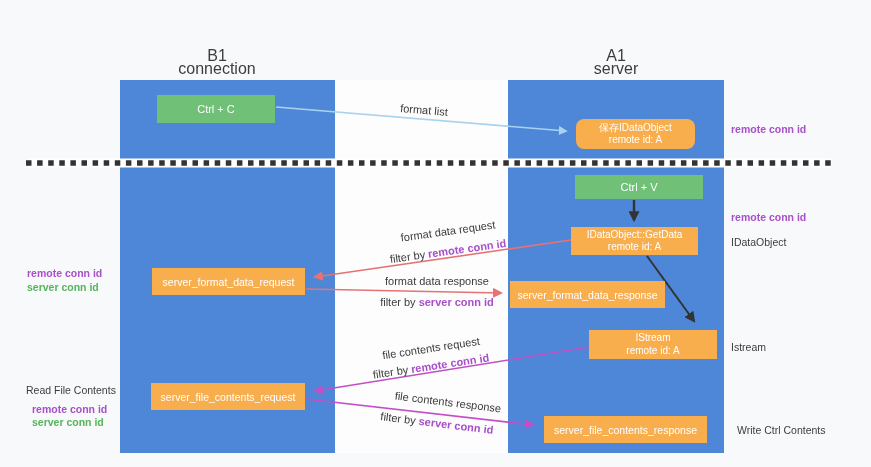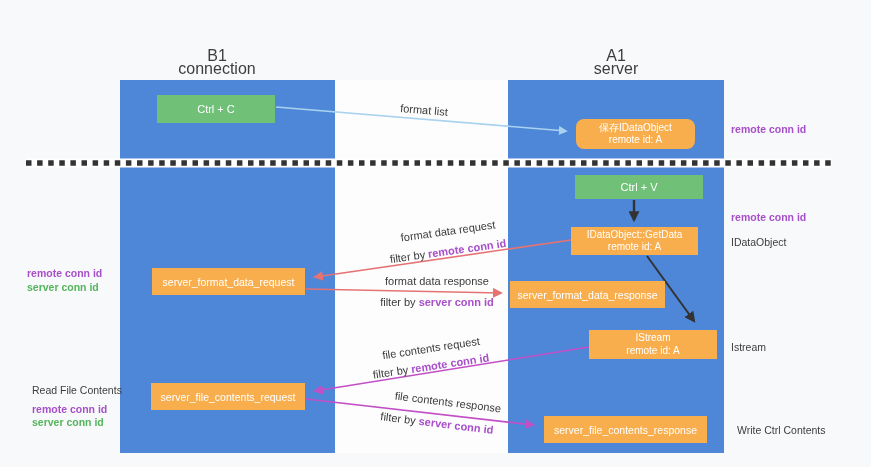--- a/index.html
+++ b/index.html
@@ -148,17 +148,17 @@
   </div>
 
   <div class="ann purple" style="left:731px;top:123px;">remote conn id</div>
   <div class="ann purple" style="left:731px;top:211px;">remote conn id</div>
   <div class="ann" style="left:731px;top:236px;">IDataObject</div>
   <div class="ann" style="left:731px;top:341px;">Istream</div>
   <div class="ann" style="left:737px;top:424px;">Write Ctrl Contents</div>
 
   <div class="ann purple" style="left:27px;top:267px;">remote conn id</div>
   <div class="ann green" style="left:27px;top:281px;">server conn id</div>
-  <div class="ann" style="left:32px;top:384px;">Read File Contents</div>
+  <div class="ann" style="left:26px;top:384px;">Read File Contents</div>
   <div class="ann purple" style="left:32px;top:403px;">remote conn id</div>
   <div class="ann green" style="left:32px;top:416px;">server conn id</div>
 
 </div>
 
 </body></html>

